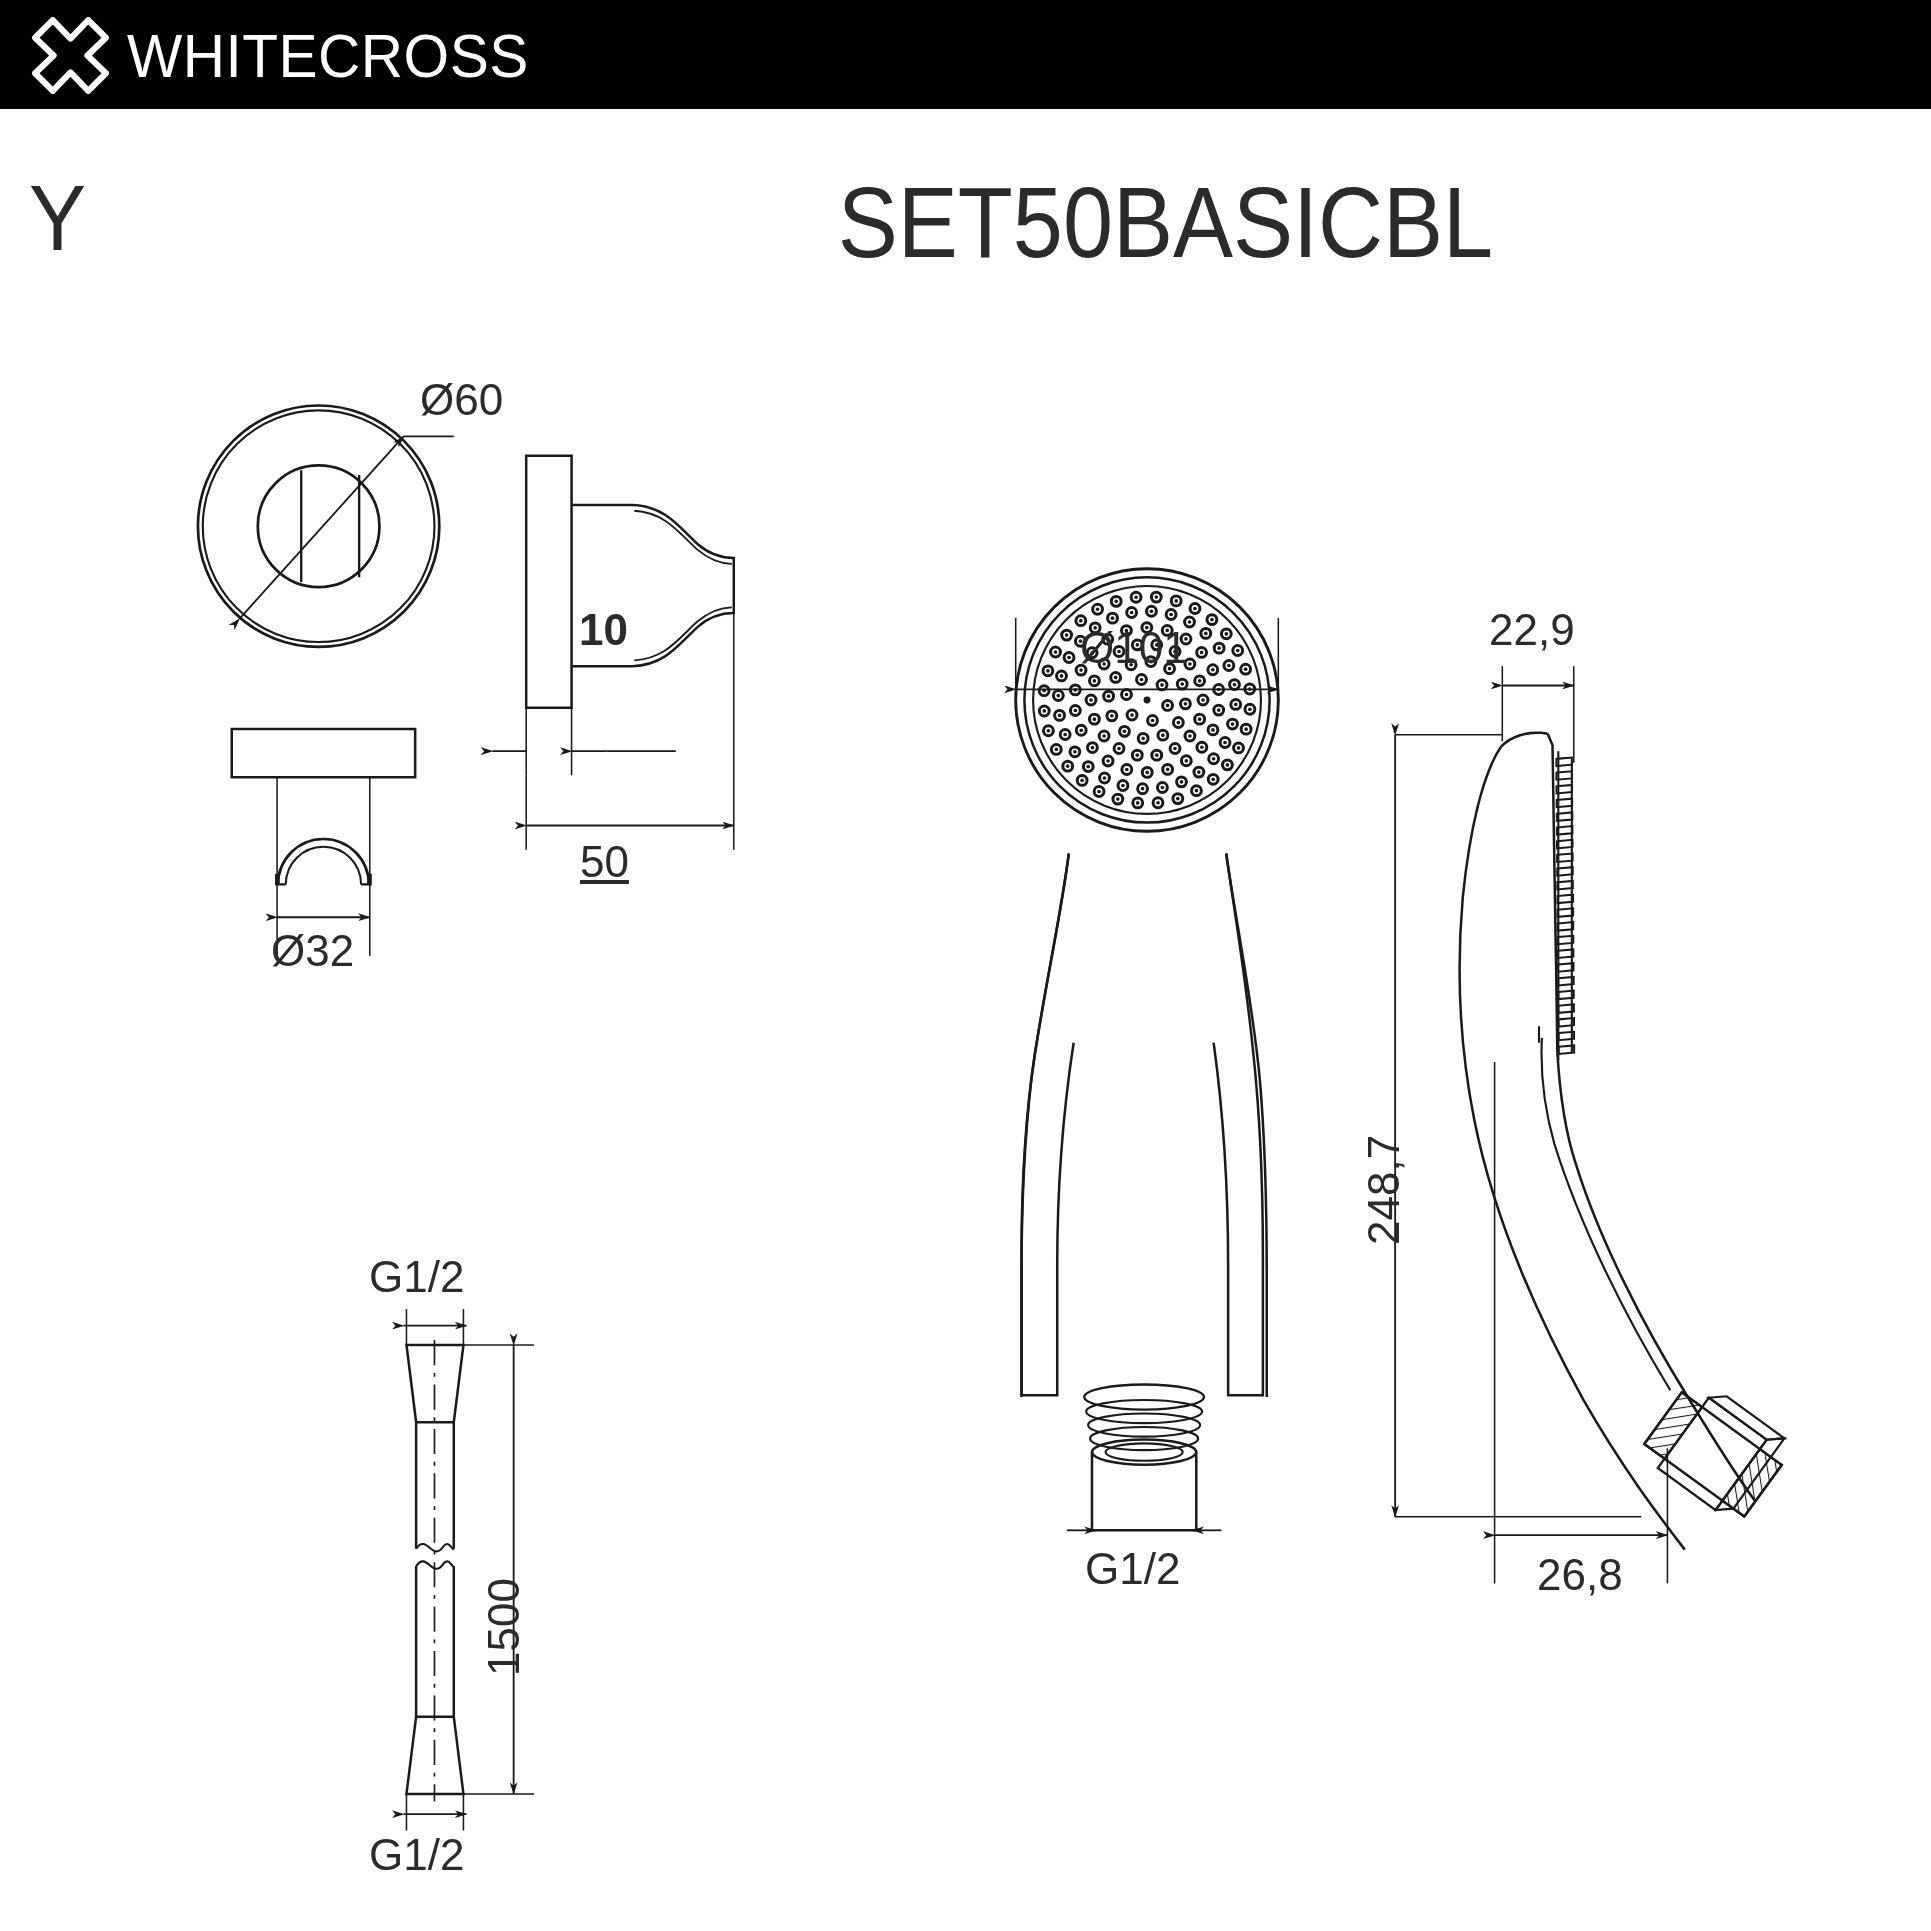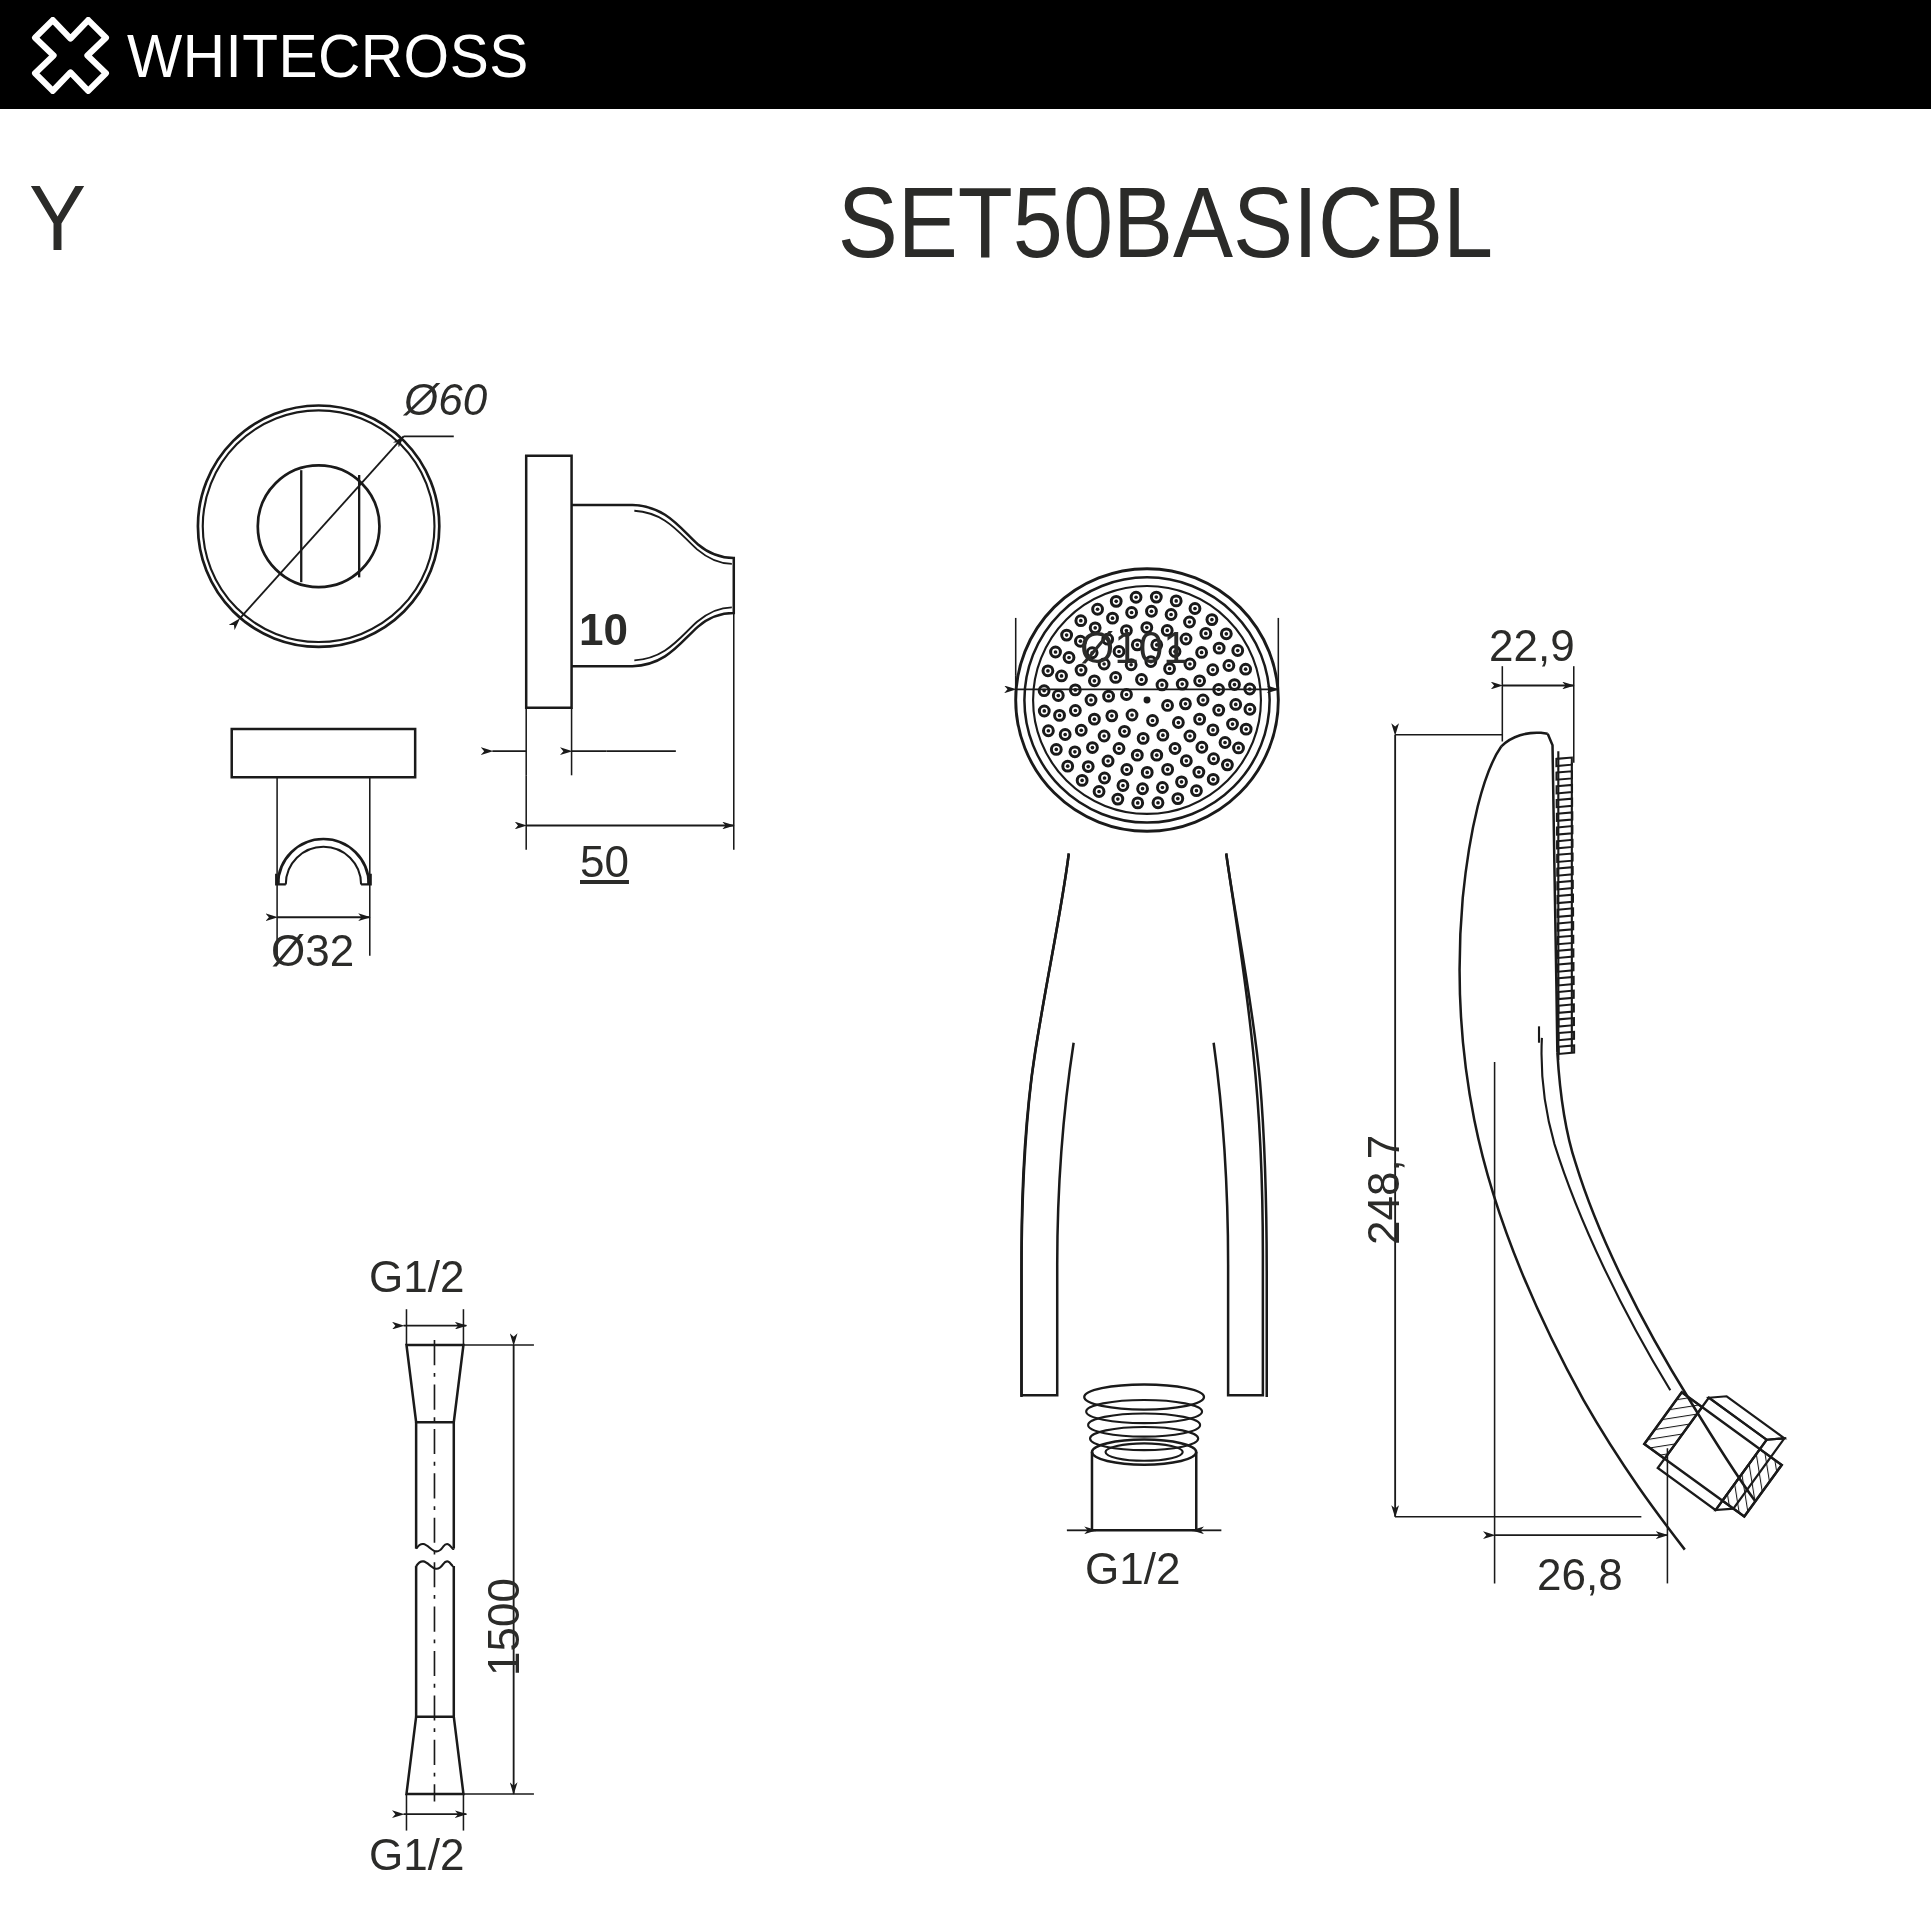--- a/index.html
+++ b/index.html
@@ -561,29 +561,29 @@
         <line x1="418" y1="1879" x2="483" y2="1879" stroke-width="1.9" marker-start="url(#arS)" marker-end="url(#arS)"></line>
 
         <line x1="480" y1="1393" x2="553" y2="1393" stroke-width="1.6"></line>
         <line x1="480" y1="1858" x2="553" y2="1858" stroke-width="1.6"></line>
         <line x1="532" y1="1393" x2="532" y2="1858" stroke-width="1.9" marker-start="url(#arS)" marker-end="url(#arS)"></line>
       </g>
 
     </g>
   </svg>
 
-  <div class="dim-text" style="left:404px; top:378px;font-style:italic;">Ø60</div>
+  <div class="dim-text" style="left:420px; top:378px;">Ø60</div>
   <div class="dim-text" style="left:579px; top:608px;font-weight:bold;">10</div>
   <div class="dim-text" style="left:580px; top:840px;text-decoration:underline;">50</div>
   <div class="dim-text" style="left:271px; top:929px;">Ø32</div>
 
   <div class="dim-text" style="left:1080px; top:626px;">Ø101</div>
   <div class="dim-text" style="left:1085px; top:1547px;">G1/2</div>
 
-  <div class="dim-text" style="left:1489px; top:624px;">22,9</div>
+  <div class="dim-text" style="left:1489px; top:608px;">22,9</div>
   <div class="dim-text rot" style="left:1406px; top:1201px;">248,7</div>
   <div class="dim-text" style="left:1537px; top:1553px;">26,8</div>
 
   <div class="dim-text" style="left:369px; top:1255px;">G1/2</div>
   <div class="dim-text rot" style="left:526px; top:1632px;">1500</div>
   <div class="dim-text" style="left:369px; top:1833px;">G1/2</div>
 
 </div>
 
 

